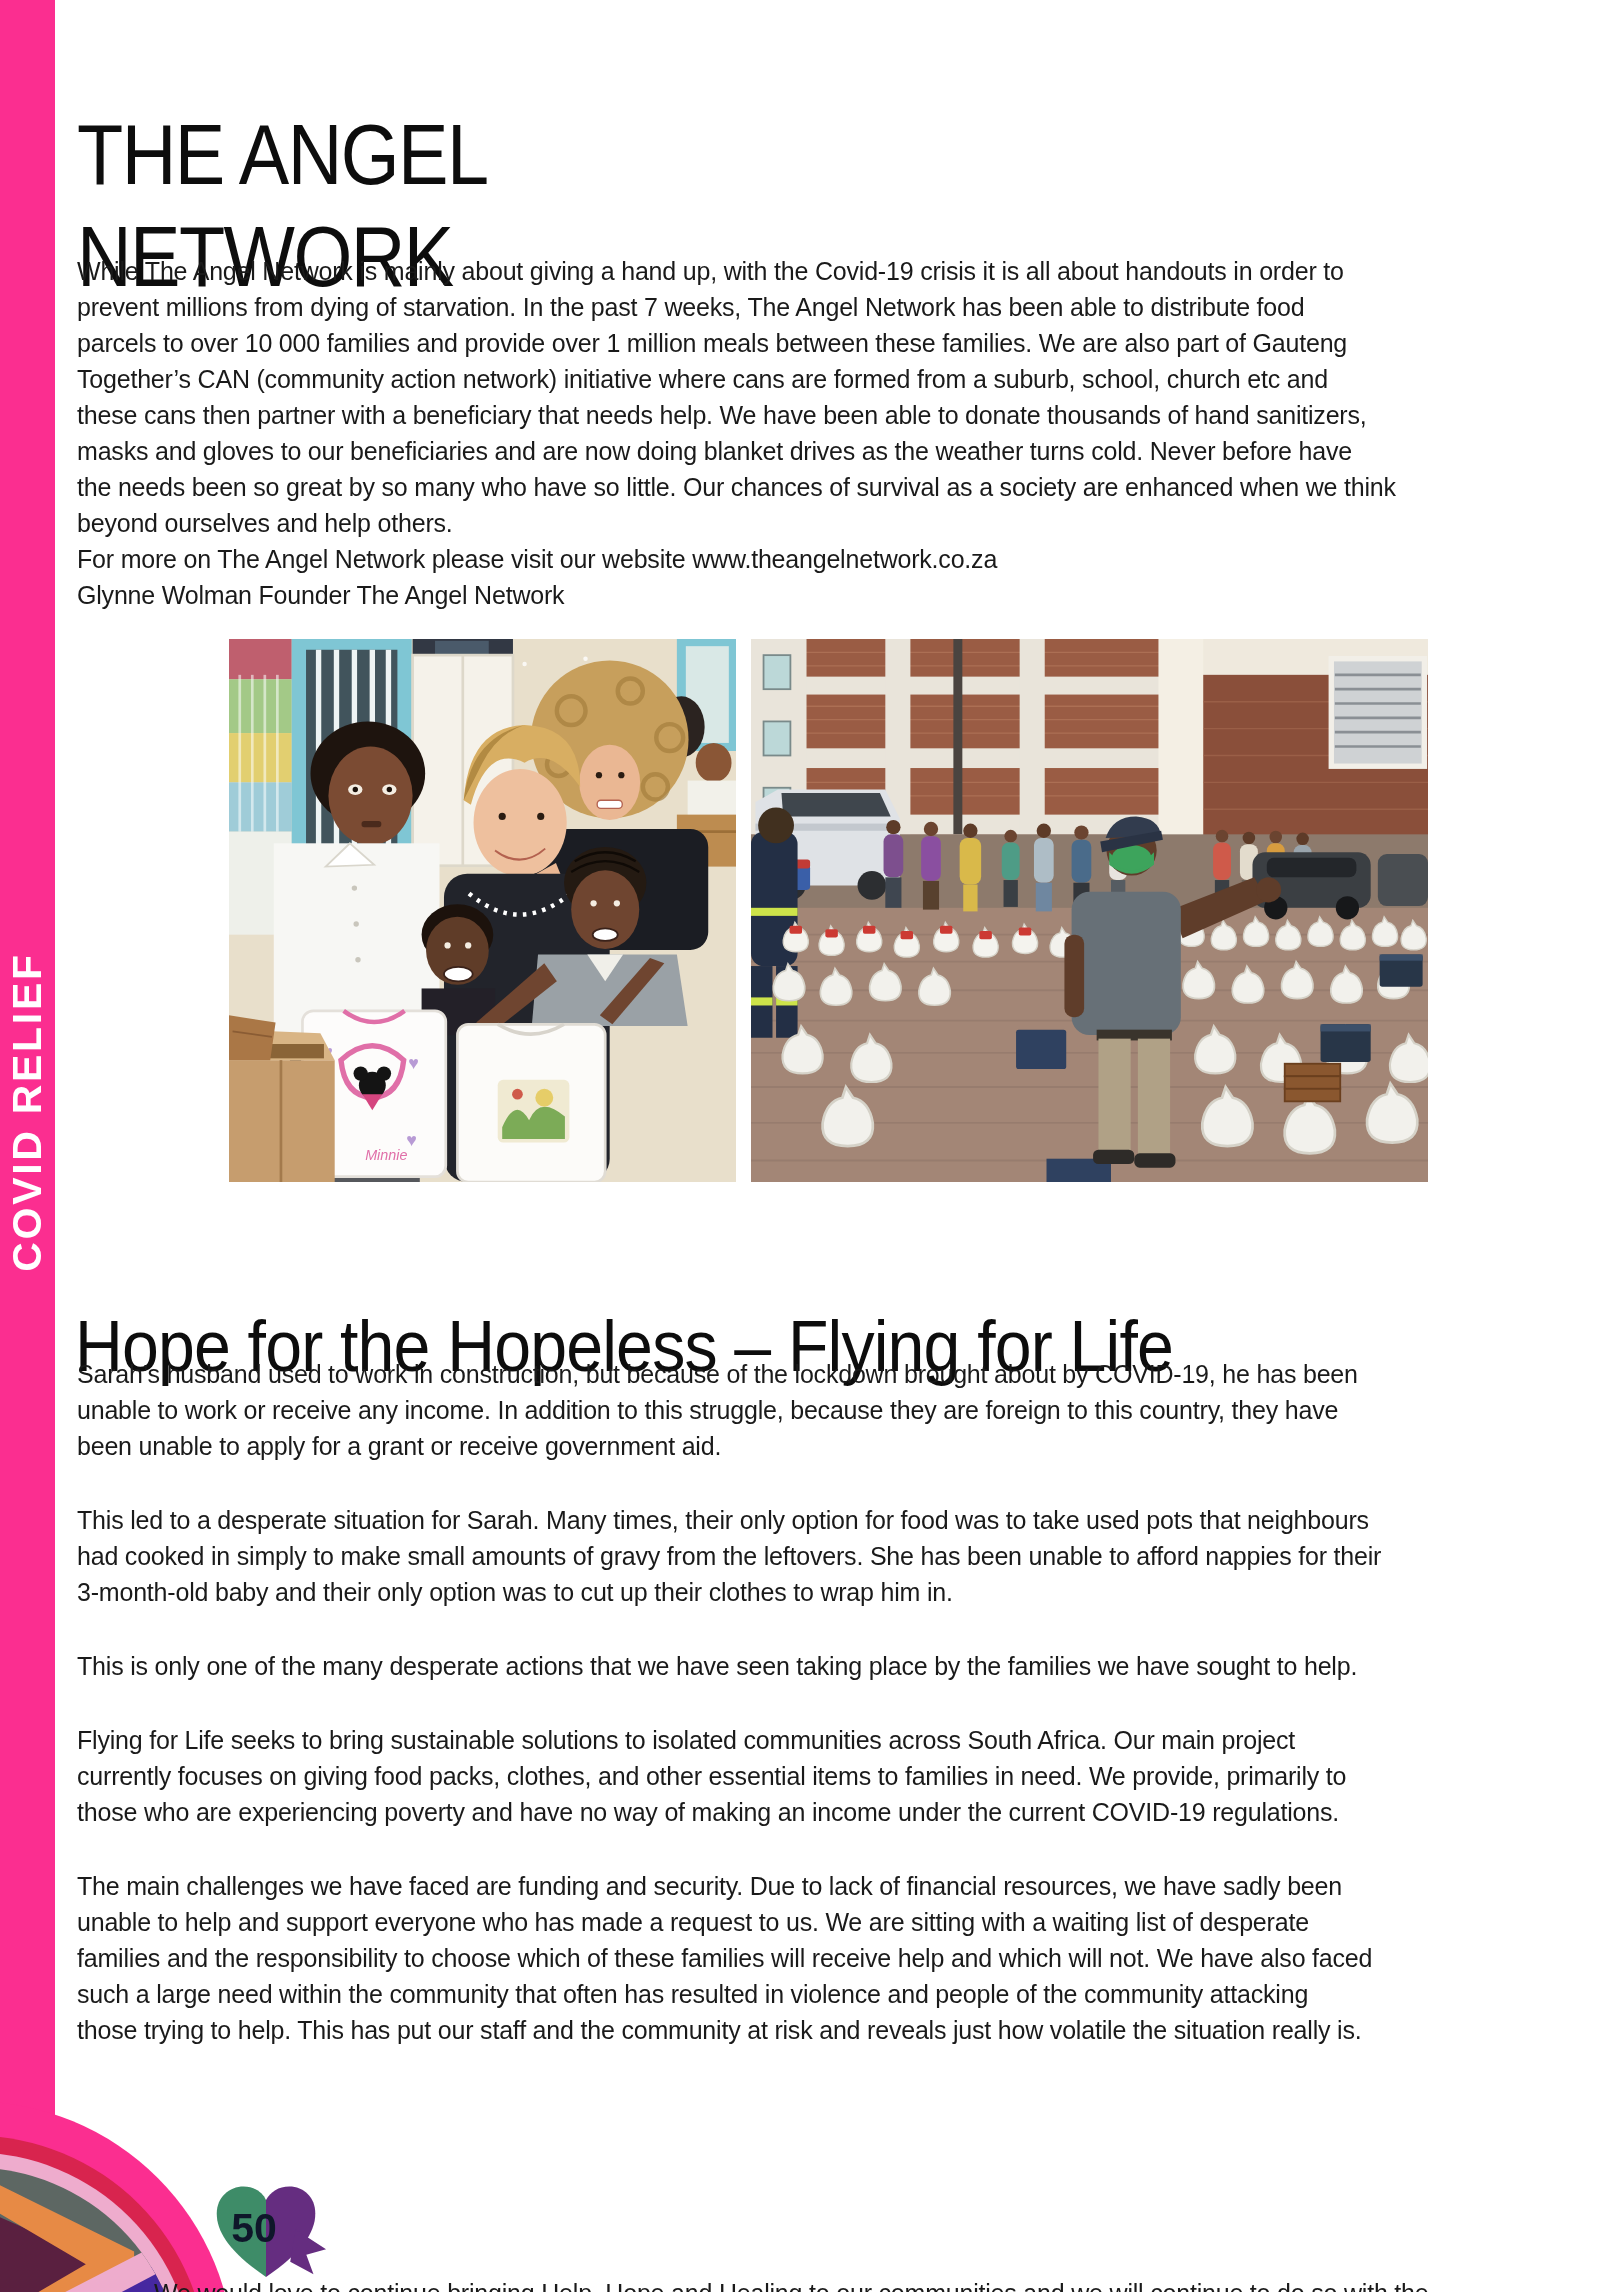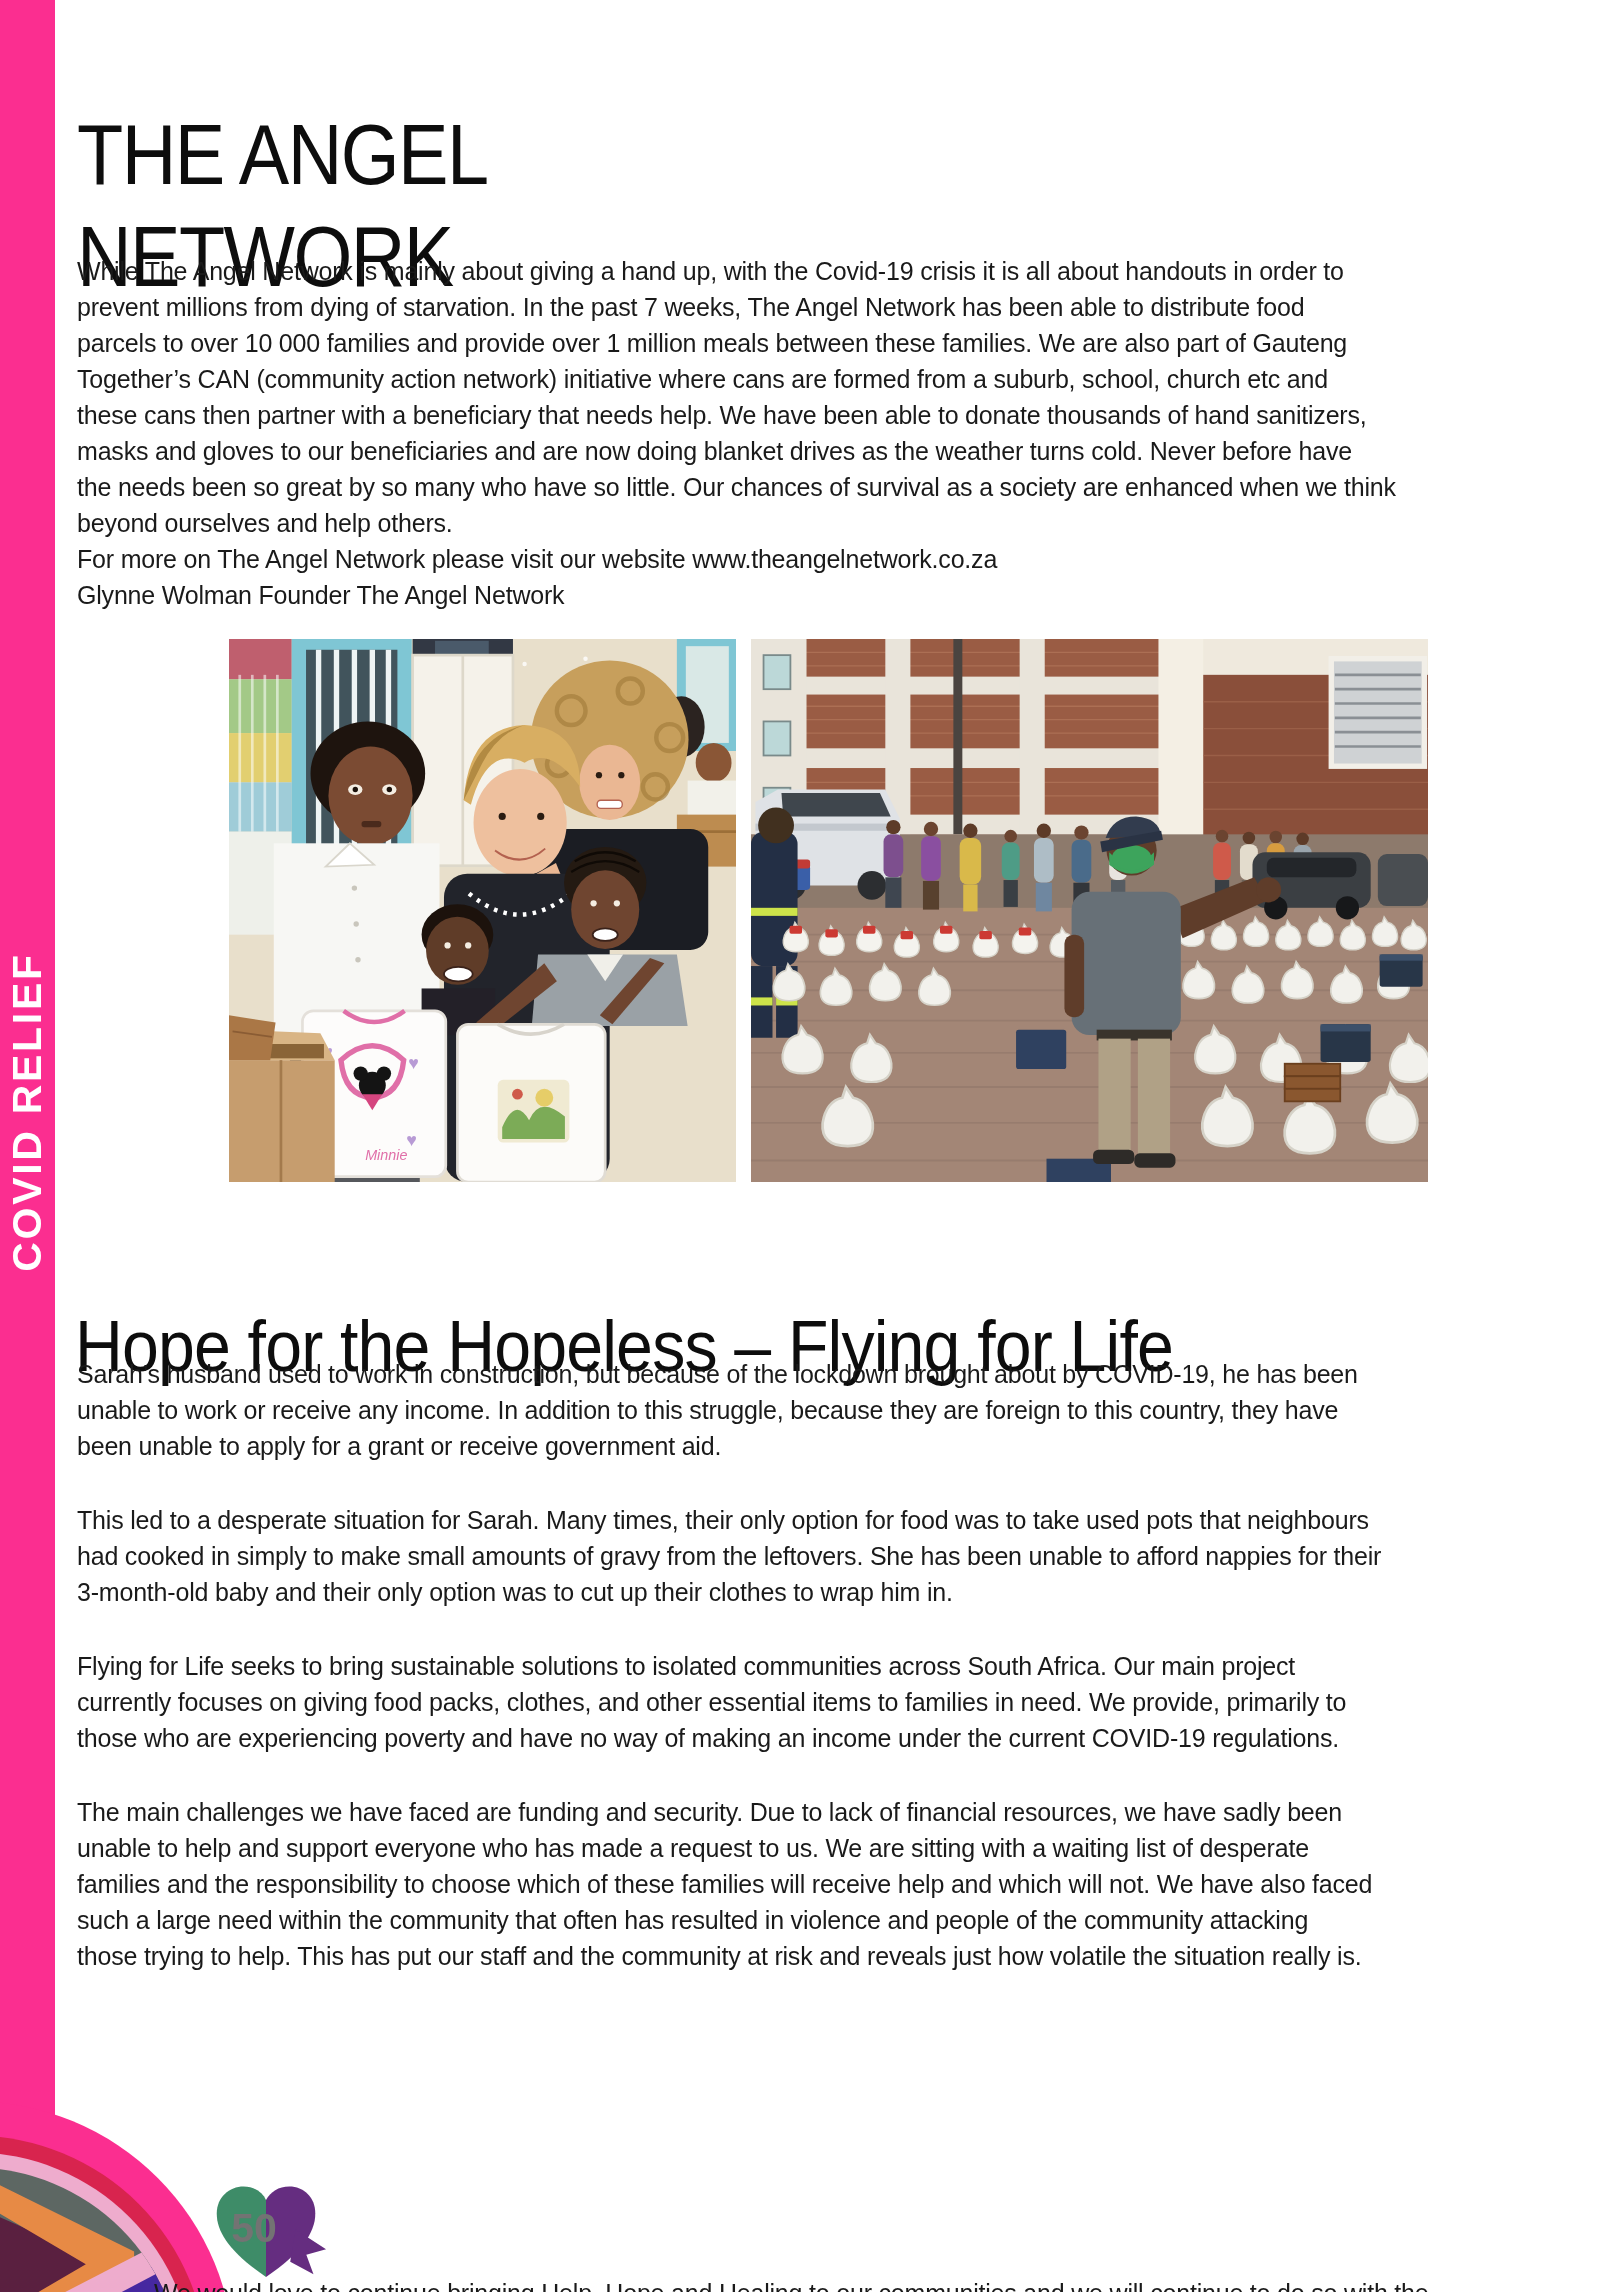--- a/index.html
+++ b/index.html
@@ -38,21 +38,21 @@
   .a2-body{position:absolute;left:77px;top:1356px;width:1522px;}
   .a2-body p{
     margin:0 0 38px 0;font-size:25px;line-height:36px;
     white-space:pre-line;letter-spacing:-0.2px;
   }
   
   .corner-decor{position:absolute;left:0;top:2094px;width:304px;height:199px;}
   .page-badge{position:absolute;left:213px;top:2183px;width:115px;height:103px;}
   .badge-number{
     position:absolute;left:0;top:0;width:82px;height:90px;display:flex;
-    align-items:center;justify-content:center;color:#737373;font-size:41px;font-weight:bold;
+    align-items:center;justify-content:center;color:#0f172a;font-size:41px;font-weight:bold;
   }
   .cutoff-line{
     position:absolute;left:154px;top:2275px;width:1343px;font-size:25px;
     line-height:36px;letter-spacing:-0.2px;color:#1a1a1a;white-space:nowrap;
   }
 </style>
 </head>
 <body>
 
 <div class="page">
@@ -437,20 +437,21 @@
   </figure>
 
   <h2 class="a2-title">Hope for the Hopeless – Flying for Life</h2>
   <div class="a2-body">
     <p>Sarah’s husband used to work in construction, but because of the lockdown brought about by COVID-19, he has been
 unable to work or receive any income. In addition to this struggle, because they are foreign to this country, they have
 been unable to apply for a grant or receive government aid.</p>
     <p>This led to a desperate situation for Sarah. Many times, their only option for food was to take used pots that neighbours
 had cooked in simply to make small amounts of gravy from the leftovers. She has been unable to afford nappies for their
 3-month-old baby and their only option was to cut up their clothes to wrap him in.</p>
+    <p>This is only one of the many desperate actions that we have seen taking place by the families we have sought to help.</p>
     <p>Flying for Life seeks to bring sustainable solutions to isolated communities across South Africa. Our main project
 currently focuses on giving food packs, clothes, and other essential items to families in need. We provide, primarily to
 those who are experiencing poverty and have no way of making an income under the current COVID-19 regulations.</p>
     <p>The main challenges we have faced are funding and security. Due to lack of financial resources, we have sadly been
 unable to help and support everyone who has made a request to us. We are sitting with a waiting list of desperate
 families and the responsibility to choose which of these families will receive help and which will not. We have also faced
 such a large need within the community that often has resulted in violence and people of the community attacking
 those trying to help. This has put our staff and the community at risk and reveals just how volatile the situation really is.</p>
   </div>
 

